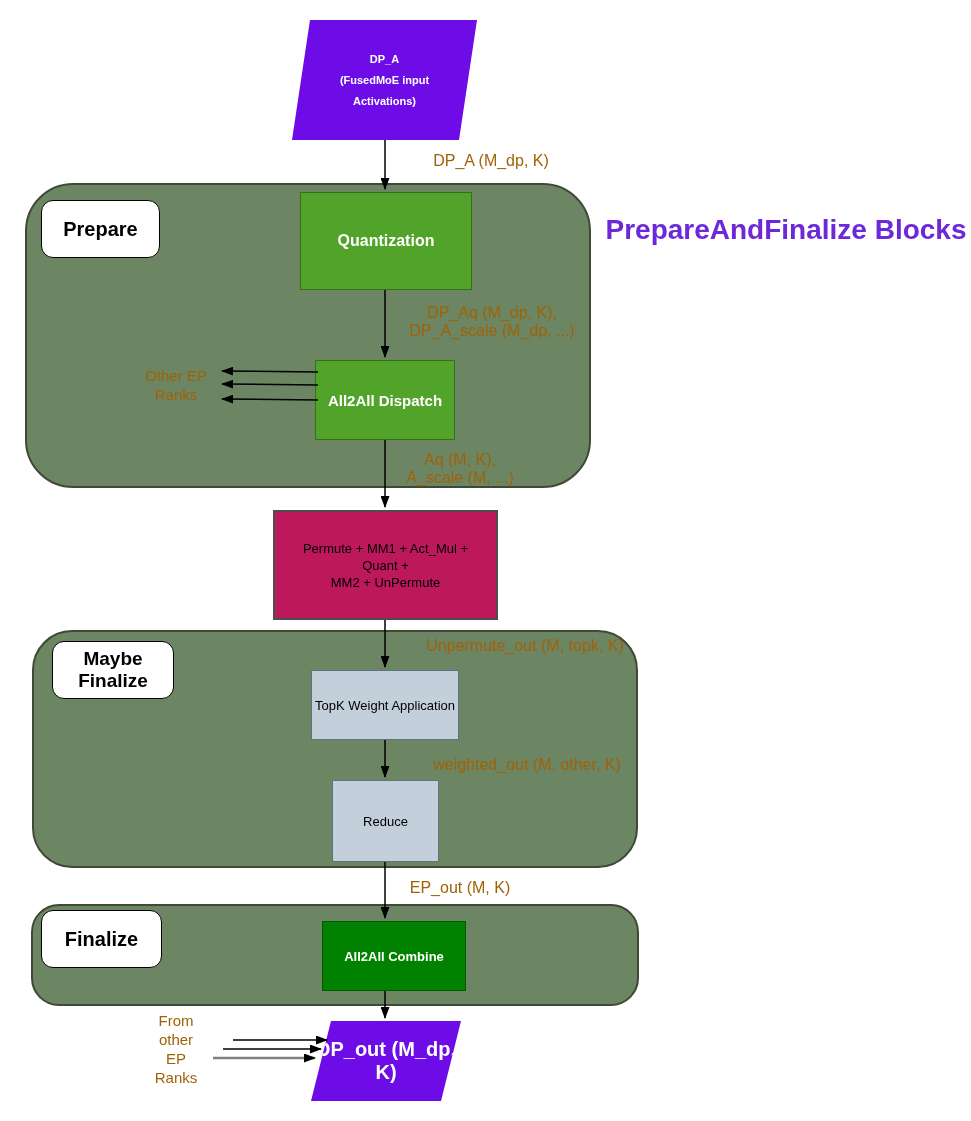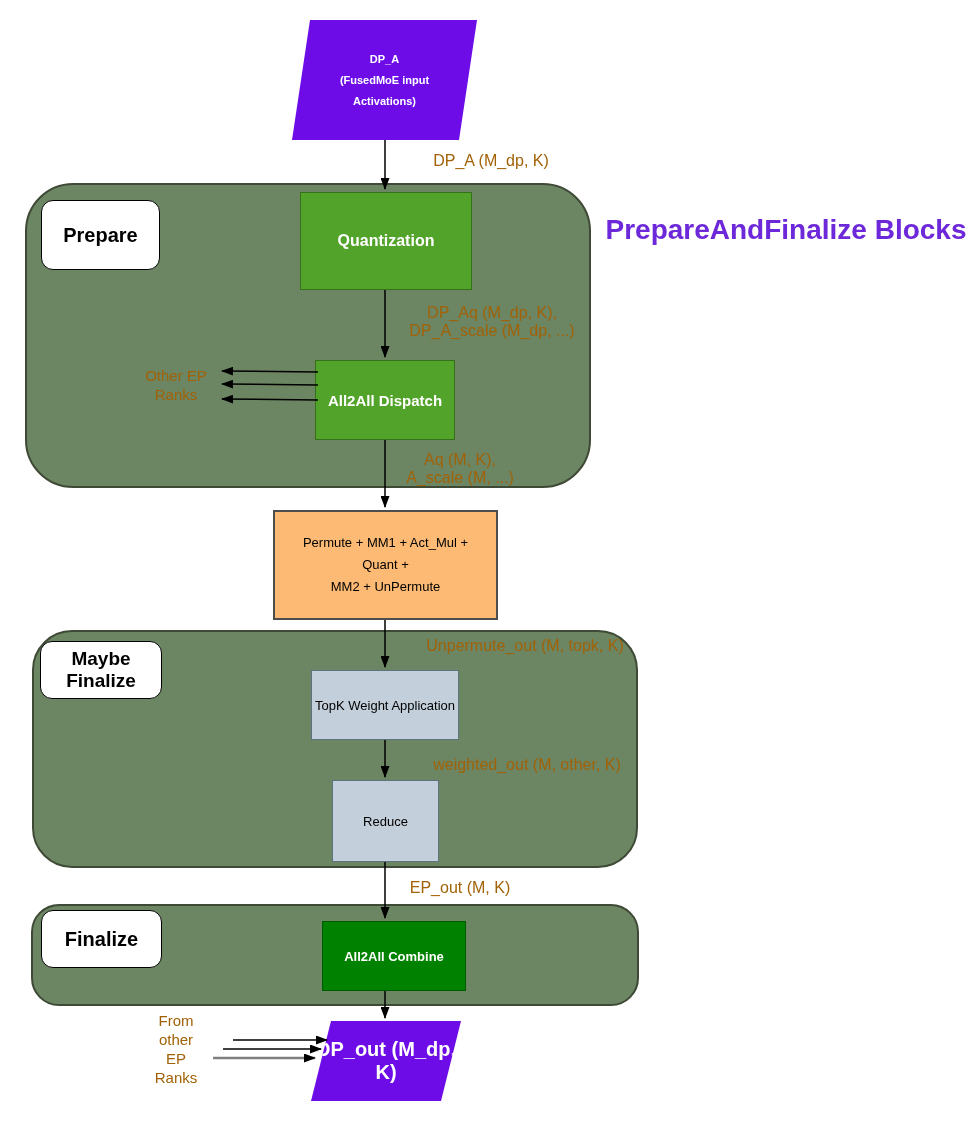--- a/index.html
+++ b/index.html
@@ -34,22 +34,22 @@
     align-items: center;
     justify-content: center;
     text-align: center;
     font-weight: bold;
     font-size: 20px;
     line-height: 22px;
     color: #000000;
     white-space: pre-line;
     z-index: 6;
   }
-  .gl-prepare  { left: 41px; top: 200px; width: 119px; height: 70px; }
-  .gl-maybe    { left: 40px; top: 641px; width: 122px; height: 58px; font-size: 19px; }
+  .gl-prepare  { left: 41px; top: 200px; width: 119px; height: 58px; }
+  .gl-maybe    { left: 52px; top: 641px; width: 122px; height: 58px; font-size: 19px; }
   .gl-finalize { left: 41px; top: 910px; width: 121px; height: 58px; }
 
   
   .node {
     position: absolute;
     box-sizing: border-box;
     display: flex;
     align-items: center;
     justify-content: center;
     text-align: center;
@@ -59,22 +59,22 @@
   .node.green {
     background: var(--c-green);
     border: 1.5px solid var(--c-green_border);
     color: #ffffff;
     font-weight: bold;
   }
   .n-quant    { left: 300px; top: 192px; width: 172px; height: 98px; font-size: 16px; }
   .n-dispatch { left: 315px; top: 360px; width: 140px; height: 80px; font-size: 15px; }
   .n-permute  {
     left: 273px; top: 510px; width: 225px; height: 110px;
-    background: #fdba74; border: 2px solid var(--c-white_box_border);
-    color: #000000; font-size: 13px; line-height: 22px; padding: 0 14px;
+    background: #be185d; border: 2px solid var(--c-white_box_border);
+    color: #000000; font-size: 13px; line-height: 17px; padding: 0 14px;
   }
   .node.blue {
     background: var(--c-blue);
     border: 1.5px solid var(--c-blue_border);
     color: #000000; font-size: 13px;
   }
   .n-topk    { left: 311px; top: 670px; width: 148px; height: 70px; }
   .n-reduce  { left: 332px; top: 780px; width: 107px; height: 82px; }
   .n-combine {
     left: 322px; top: 921px; width: 144px; height: 70px;

